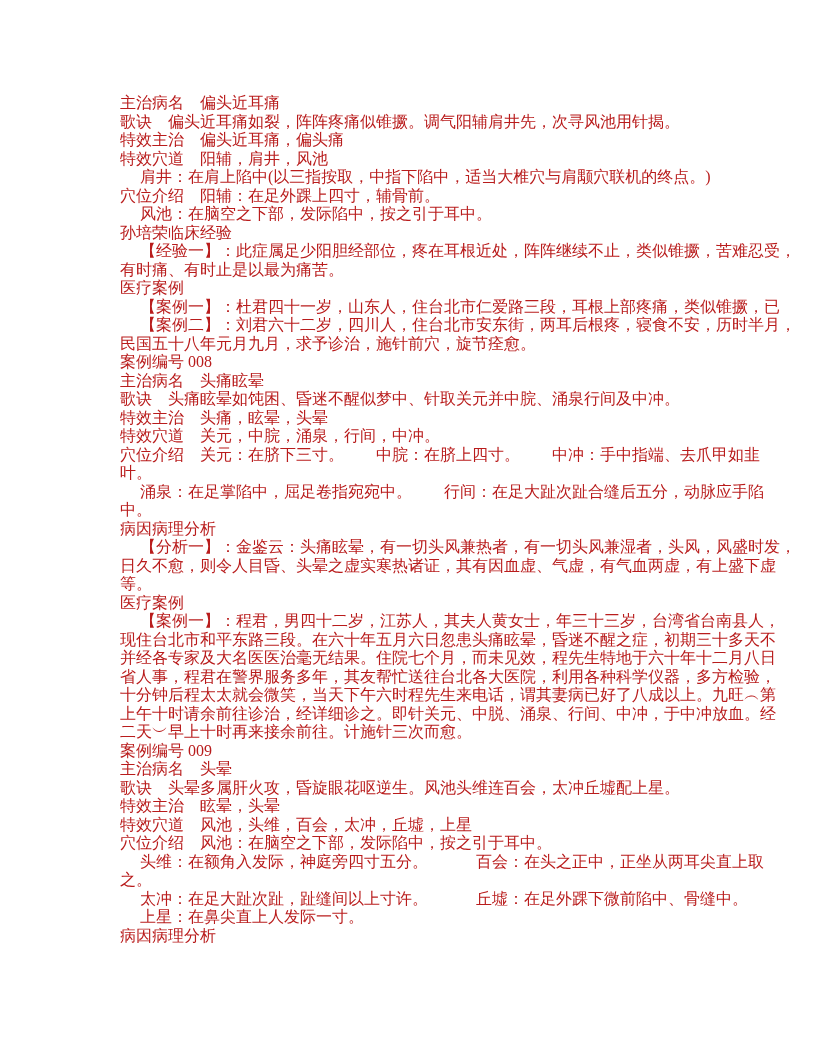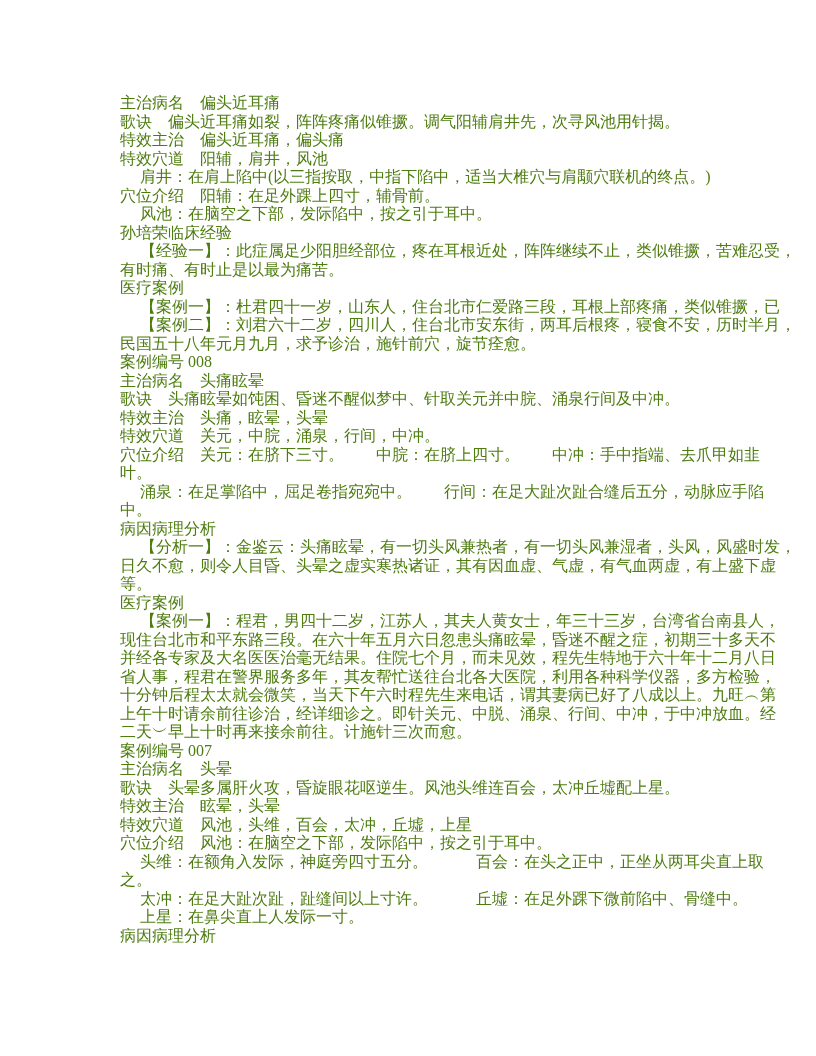--- a/index.html
+++ b/index.html
@@ -17,21 +17,21 @@
   }
   .content {
     position: absolute;
     left: 120px;
     top: 94px;
     width: 600px;
   }
   .line {
     font-size: 16px;
     line-height: 18.5px;
-    color: #4d7c0f;
+    color: #b91c1c;
     white-space: pre;
     letter-spacing: 0;
   }
 </style>
 </head>
 <body>
 
 <div class="page">
   <div class="content" id="doc-lines">
       <div class="line">主治病名　偏头近耳痛</div>
@@ -62,21 +62,21 @@
       <div class="line">日久不愈，则令人目昏、头晕之虚实寒热诸证，其有因血虚、气虚，有气血两虚，有上盛下虚</div>
       <div class="line">等。</div>
       <div class="line">医疗案例</div>
       <div class="line">　 【案例一】：程君，男四十二岁，江苏人，其夫人黄女士，年三十三岁，台湾省台南县人，</div>
       <div class="line">现住台北市和平东路三段。在六十年五月六日忽患头痛眩晕，昏迷不醒之症，初期三十多天不</div>
       <div class="line">并经各专家及大名医医治毫无结果。住院七个月，而未见效，程先生特地于六十年十二月八日</div>
       <div class="line">省人事，程君在警界服务多年，其友帮忙送往台北各大医院，利用各种科学仪器，多方检验，</div>
       <div class="line">十分钟后程太太就会微笑，当天下午六时程先生来电话，谓其妻病已好了八成以上。九旺︵第</div>
       <div class="line">上午十时请余前往诊治，经详细诊之。即针关元、中脱、涌泉、行间、中冲，于中冲放血。经</div>
       <div class="line">二天︶早上十时再来接余前往。计施针三次而愈。</div>
-      <div class="line">案例编号 007</div>
+      <div class="line">案例编号 009</div>
       <div class="line">主治病名　头晕</div>
       <div class="line">歌诀　头晕多属肝火攻，昏旋眼花呕逆生。风池头维连百会，太冲丘墟配上星。</div>
       <div class="line">特效主治　眩晕，头晕</div>
       <div class="line">特效穴道　风池，头维，百会，太冲，丘墟，上星</div>
       <div class="line">穴位介绍　风池：在脑空之下部，发际陷中，按之引于耳中。</div>
       <div class="line">　 头维：在额角入发际，神庭旁四寸五分。　　　百会：在头之正中，正坐从两耳尖直上取</div>
       <div class="line">之。</div>
       <div class="line">　 太冲：在足大趾次趾，趾缝间以上寸许。　　　丘墟：在足外踝下微前陷中、骨缝中。</div>
       <div class="line">　 上星：在鼻尖直上人发际一寸。</div>
       <div class="line">病因病理分析</div>

